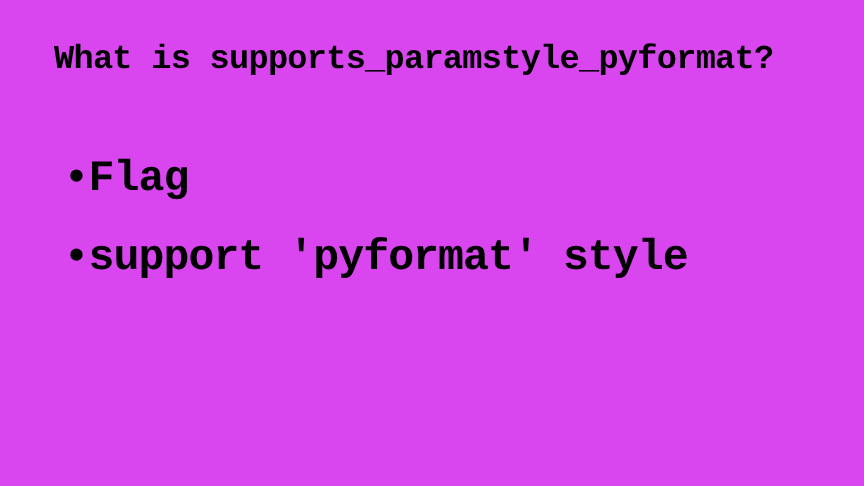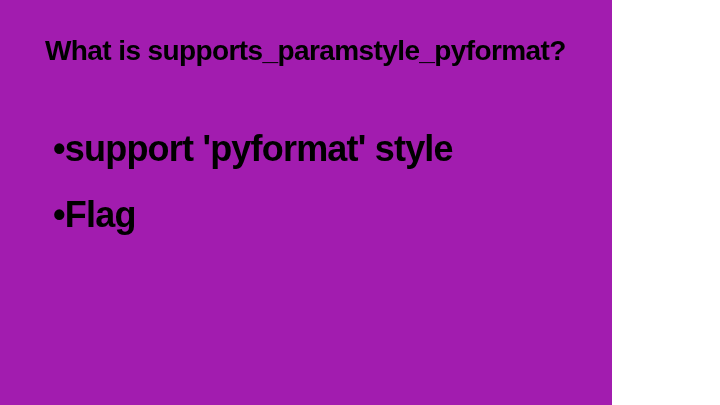--- a/index.html
+++ b/index.html
@@ -2,25 +2,25 @@
 <html><head>
 <meta charset="utf-8">
 <style>
   html, body {
     margin: 0;
     padding: 0;
     background: #ffffff;
   }
   .slide {
     position: relative;
-    width: 612px;
+    width: 720px;
     height: 405px;
-    background: #a21caf;
+    background: #d946ef;
     overflow: hidden;
-    font-family: Liberation Sans, sans-serif;
+    font-family: Liberation Mono, monospace;
     color: #000000;
   }
   .slide-title {
     position: absolute;
     left: 45px;
     top: 33px;
     margin: 0;
     font-size: 28px;
     font-weight: 700;
     letter-spacing: -0.6px;
@@ -50,19 +50,19 @@
   }
 </style>
 </head>
 <body>
 
 <div class="slide">
   <h1 class="slide-title">What is supports_paramstyle_pyformat?</h1>
 
   <div class="bullet-list">
     <p class="bullet-item">
-      <span class="bullet-marker">•</span><span class="bullet-text">support 'pyformat' style</span>
+      <span class="bullet-marker">•</span><span class="bullet-text">Flag</span>
     </p>
     <p class="bullet-item">
-      <span class="bullet-marker">•</span><span class="bullet-text">Flag</span>
+      <span class="bullet-marker">•</span><span class="bullet-text">support 'pyformat' style</span>
     </p>
   </div>
 </div>
 
 </body></html>

